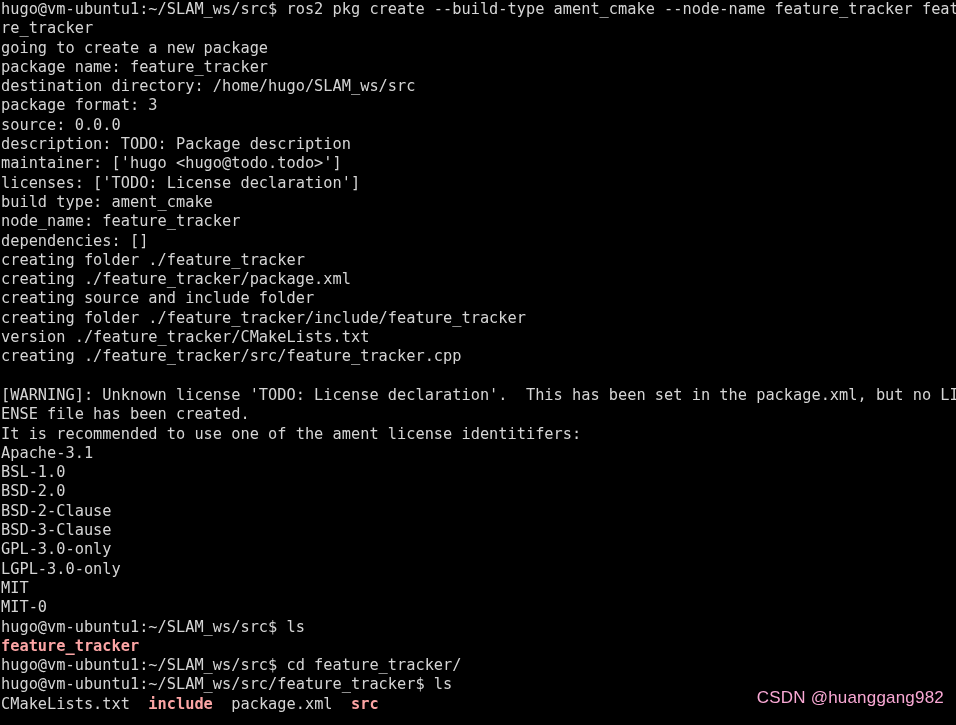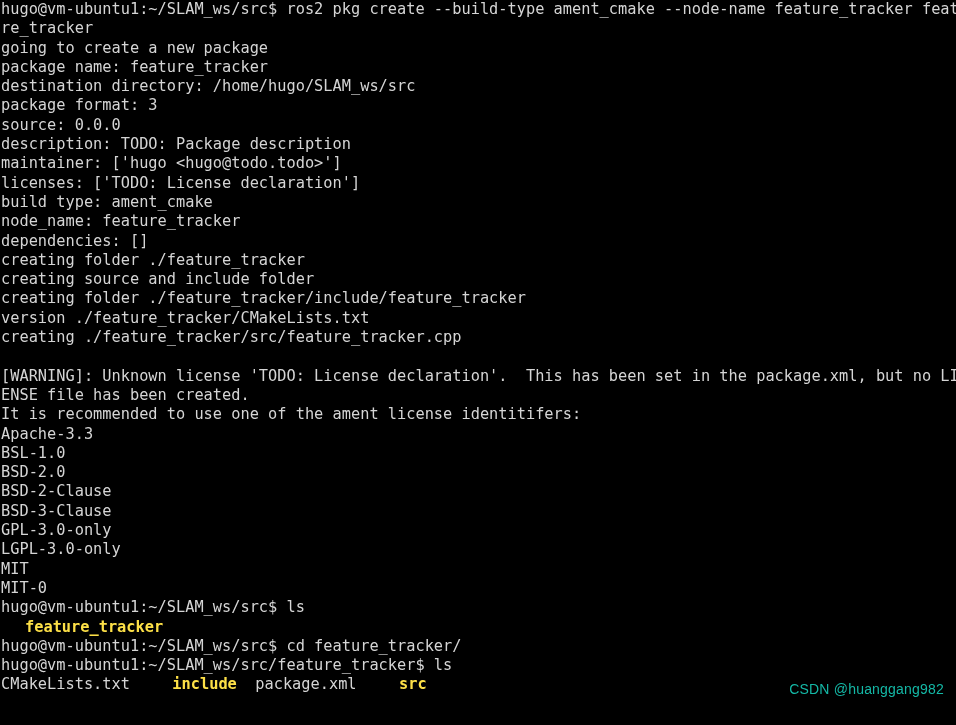--- a/index.html
+++ b/index.html
@@ -33,35 +33,34 @@
     overflow: hidden;
     padding-left: 1px;
   }
   .line.blank {
     height: 19.3px;
   }
   .seg {
     white-space: pre;
   }
   .seg.dir {
-    color: #fde047;
+    color: #fca5a5;
     font-weight: bold;
-    padding-left: 24px;
   }
   .seg.plain {
     color: #d5d5d5;
   }
   #watermark {
     position: absolute;
     right: 12px;
-    bottom: 26px;
+    bottom: 17px;
     font-family: "Liberation Sans", "DejaVu Sans", sans-serif;
-    font-size: 14px;
+    font-size: 17px;
     line-height: 20px;
-    color: #14b8a6;
+    color: #f9a8d4;
     letter-spacing: 0.2px;
     white-space: pre;
     pointer-events: none;
   }
 </style>
 </head>
 <body>
 
 <div id="terminal">
   <div id="screen">
@@ -72,29 +71,30 @@
       <div class="line"><span class="seg plain">destination directory: /home/hugo/SLAM_ws/src</span></div>
       <div class="line"><span class="seg plain">package format: 3</span></div>
       <div class="line"><span class="seg plain">source: 0.0.0</span></div>
       <div class="line"><span class="seg plain">description: TODO: Package description</span></div>
       <div class="line"><span class="seg plain">maintainer: ['hugo &lt;hugo@todo.todo&gt;']</span></div>
       <div class="line"><span class="seg plain">licenses: ['TODO: License declaration']</span></div>
       <div class="line"><span class="seg plain">build type: ament_cmake</span></div>
       <div class="line"><span class="seg plain">node_name: feature_tracker</span></div>
       <div class="line"><span class="seg plain">dependencies: []</span></div>
       <div class="line"><span class="seg plain">creating folder ./feature_tracker</span></div>
+      <div class="line"><span class="seg plain">creating ./feature_tracker/package.xml</span></div>
       <div class="line"><span class="seg plain">creating source and include folder</span></div>
       <div class="line"><span class="seg plain">creating folder ./feature_tracker/include/feature_tracker</span></div>
       <div class="line"><span class="seg plain">version ./feature_tracker/CMakeLists.txt</span></div>
       <div class="line"><span class="seg plain">creating ./feature_tracker/src/feature_tracker.cpp</span></div>
       <div class="line blank"><span class="seg plain"></span></div>
       <div class="line"><span class="seg plain">[WARNING]: Unknown license 'TODO: License declaration'.  This has been set in the package.xml, but no LIC</span></div>
       <div class="line"><span class="seg plain">ENSE file has been created.</span></div>
       <div class="line"><span class="seg plain">It is recommended to use one of the ament license identitifers:</span></div>
-      <div class="line"><span class="seg plain">Apache-3.3</span></div>
+      <div class="line"><span class="seg plain">Apache-3.1</span></div>
       <div class="line"><span class="seg plain">BSL-1.0</span></div>
       <div class="line"><span class="seg plain">BSD-2.0</span></div>
       <div class="line"><span class="seg plain">BSD-2-Clause</span></div>
       <div class="line"><span class="seg plain">BSD-3-Clause</span></div>
       <div class="line"><span class="seg plain">GPL-3.0-only</span></div>
       <div class="line"><span class="seg plain">LGPL-3.0-only</span></div>
       <div class="line"><span class="seg plain">MIT</span></div>
       <div class="line"><span class="seg plain">MIT-0</span></div>
       <div class="line"><span class="seg plain">hugo@vm-ubuntu1:~/SLAM_ws/src$ ls</span></div>
       <div class="line"><span class="seg dir">feature_tracker</span></div>

